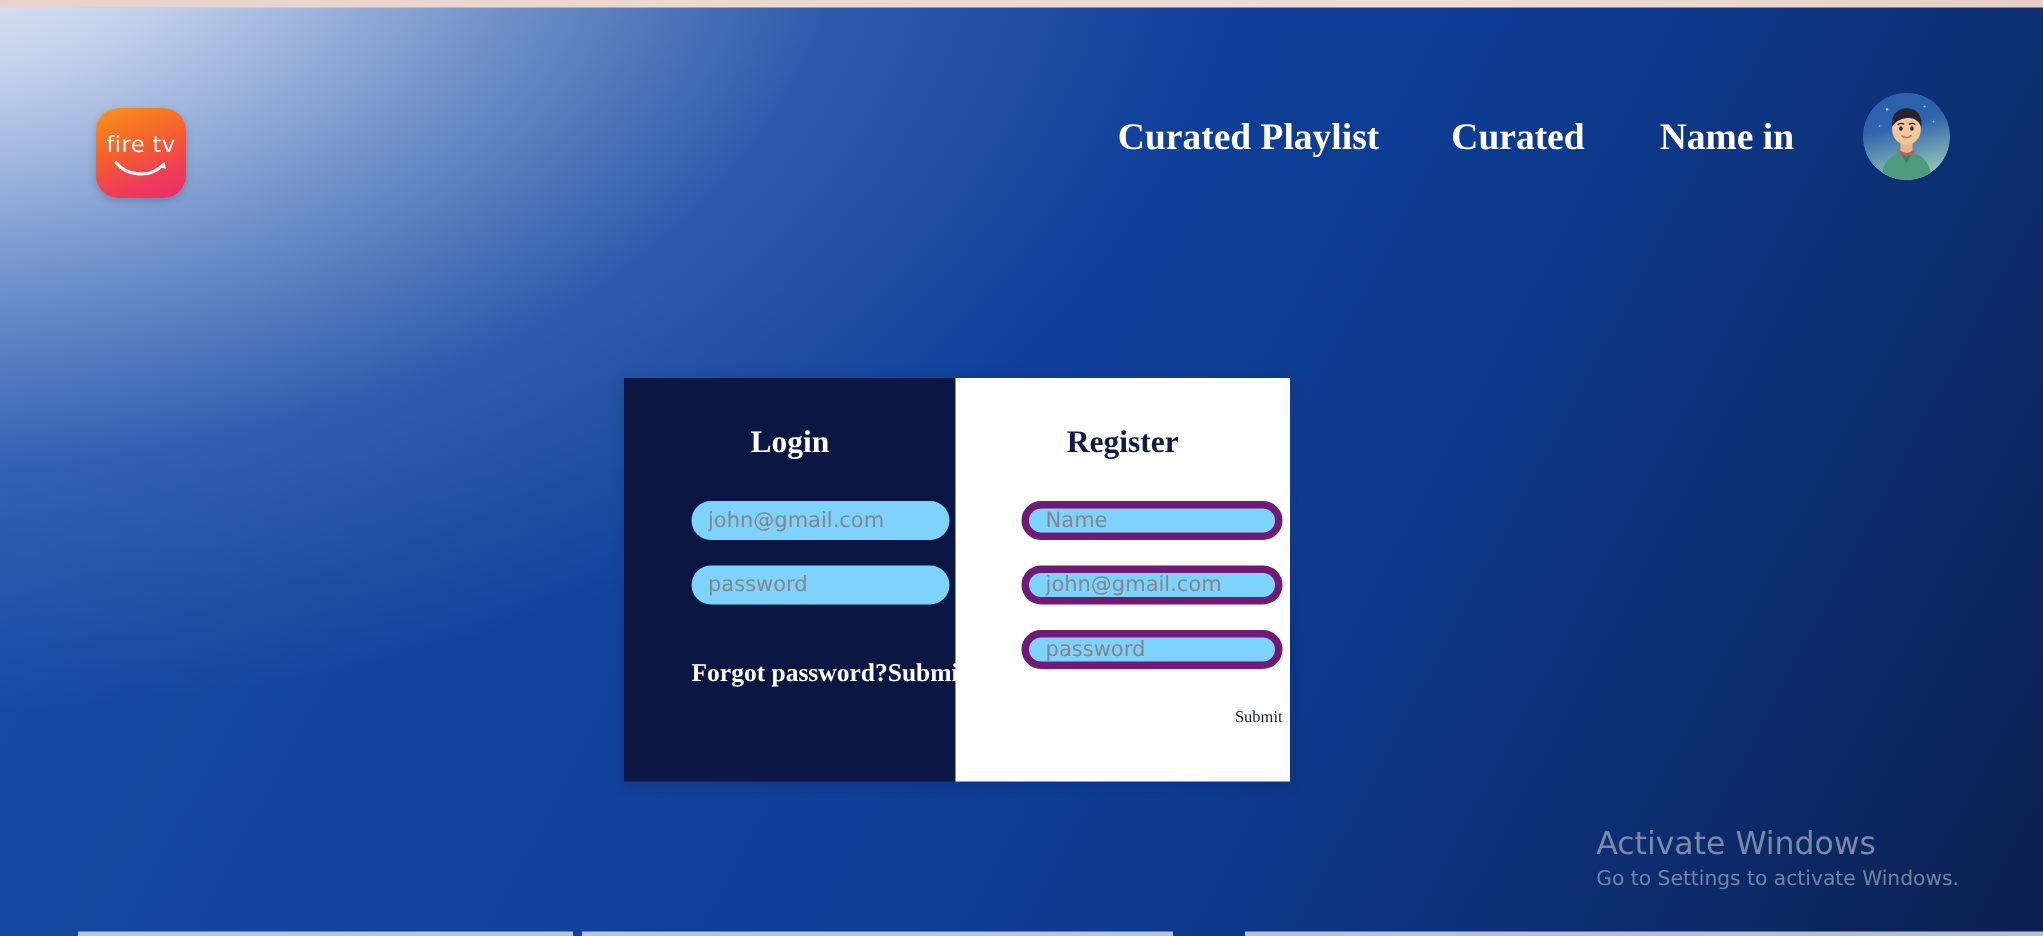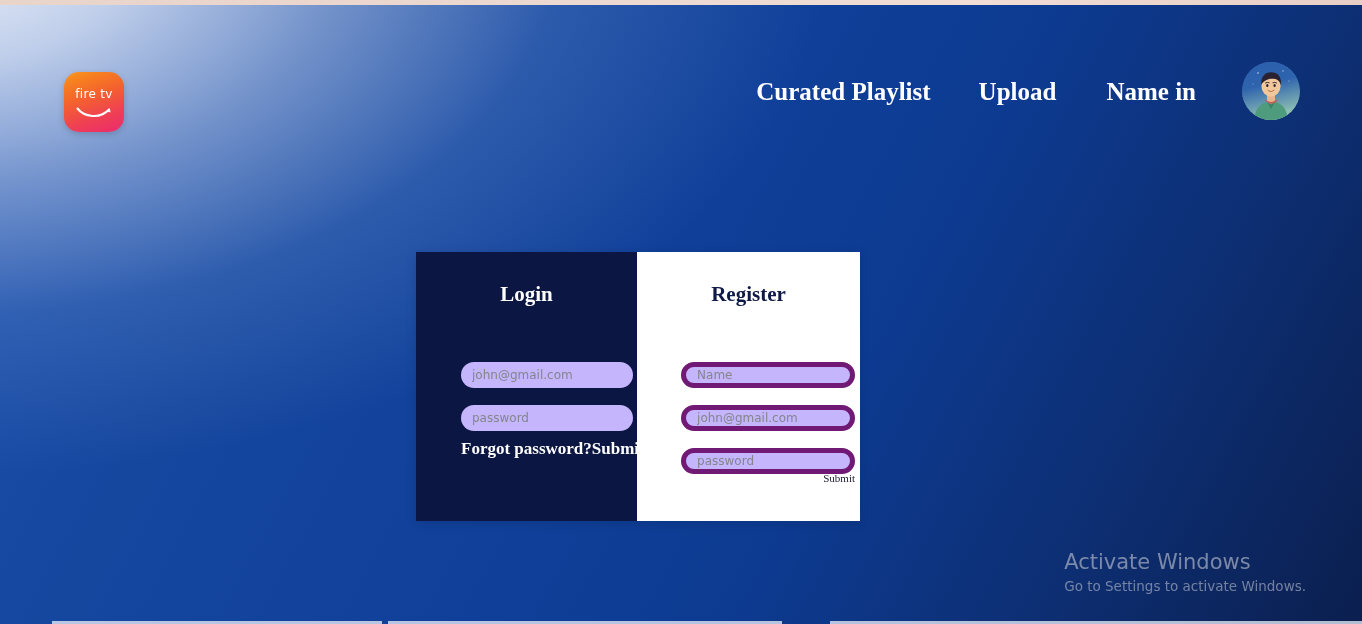--- a/index.html
+++ b/index.html
@@ -51,21 +51,21 @@
     box-shadow: 0 2px 6px rgba(0,0,0,0.18);
     overflow: hidden;
   }
   .logo-wordmark {
     position: absolute;
     top: 15px;
     left: 0;
     width: 60px;
     text-align: center;
     color: #ffffff;
-    font-size: 12px;
+    font-size: 15px;
     letter-spacing: 0.3px;
     font-family: "DejaVu Sans", sans-serif;
   }
   .logo-smile {
     position: absolute;
     left: 12px;
     top: 34px;
     width: 36px;
     height: 14px;
   }
@@ -141,27 +141,26 @@
   }
   .panel-login .panel-title { color: #ffffff; }
   .panel-register .panel-title { color: #101a46; }
 
   .field {
     position: absolute;
     left: 45px;
     width: 172px;
     height: 26px;
     border-radius: 13px;
-    background: #c4b5fd;
+    background: #7dd3fc;
     font-family: "DejaVu Sans", sans-serif;
-    font-size: 12px;
+    font-size: 14px;
     color: #58585c;
     padding: 0 11px;
     outline: none;
-    margin-top: 28px;
   }
   .panel-login .field {
     border: none;
   }
   .panel-register .field {
     border: 5px solid #701a75;
     left: 44px;
     width: 174px;
   }
   .field::placeholder { color: #85858b; opacity: 1; }
@@ -262,21 +261,21 @@
       <div class="logo-wordmark">fire tv</div>
       <svg class="logo-smile" viewBox="0 0 36 14">
         <path d="M1.5 2.5 C8 11 24 13.5 33 3.5" fill="none" stroke="#ffffff" stroke-width="2.1" stroke-linecap="round"></path>
         <path d="M33.8 2.2 L34.6 6.6 L30.4 5.2 Z" fill="#ffffff"></path>
       </svg>
     </div>
 
     <div class="nav">
       <a class="nav-link" href="#">Curated Playlist</a>
       <span class="nav-gap-1"></span>
-      <a class="nav-link" href="#">Upload</a>
+      <a class="nav-link" href="#">Curated</a>
       <span class="nav-gap-2"></span>
       <a class="nav-link" href="#">Name in</a>
       <span class="nav-gap-3"></span>
 
       <div class="avatar">
         <svg width="58" height="58" viewBox="0 0 58 58">
           <defs>
             <linearGradient id="avbg" x1="0" y1="0" x2="0.25" y2="1">
               <stop offset="0%" stop-color="#2b5fae"></stop>
               <stop offset="45%" stop-color="#2e63ad"></stop>

